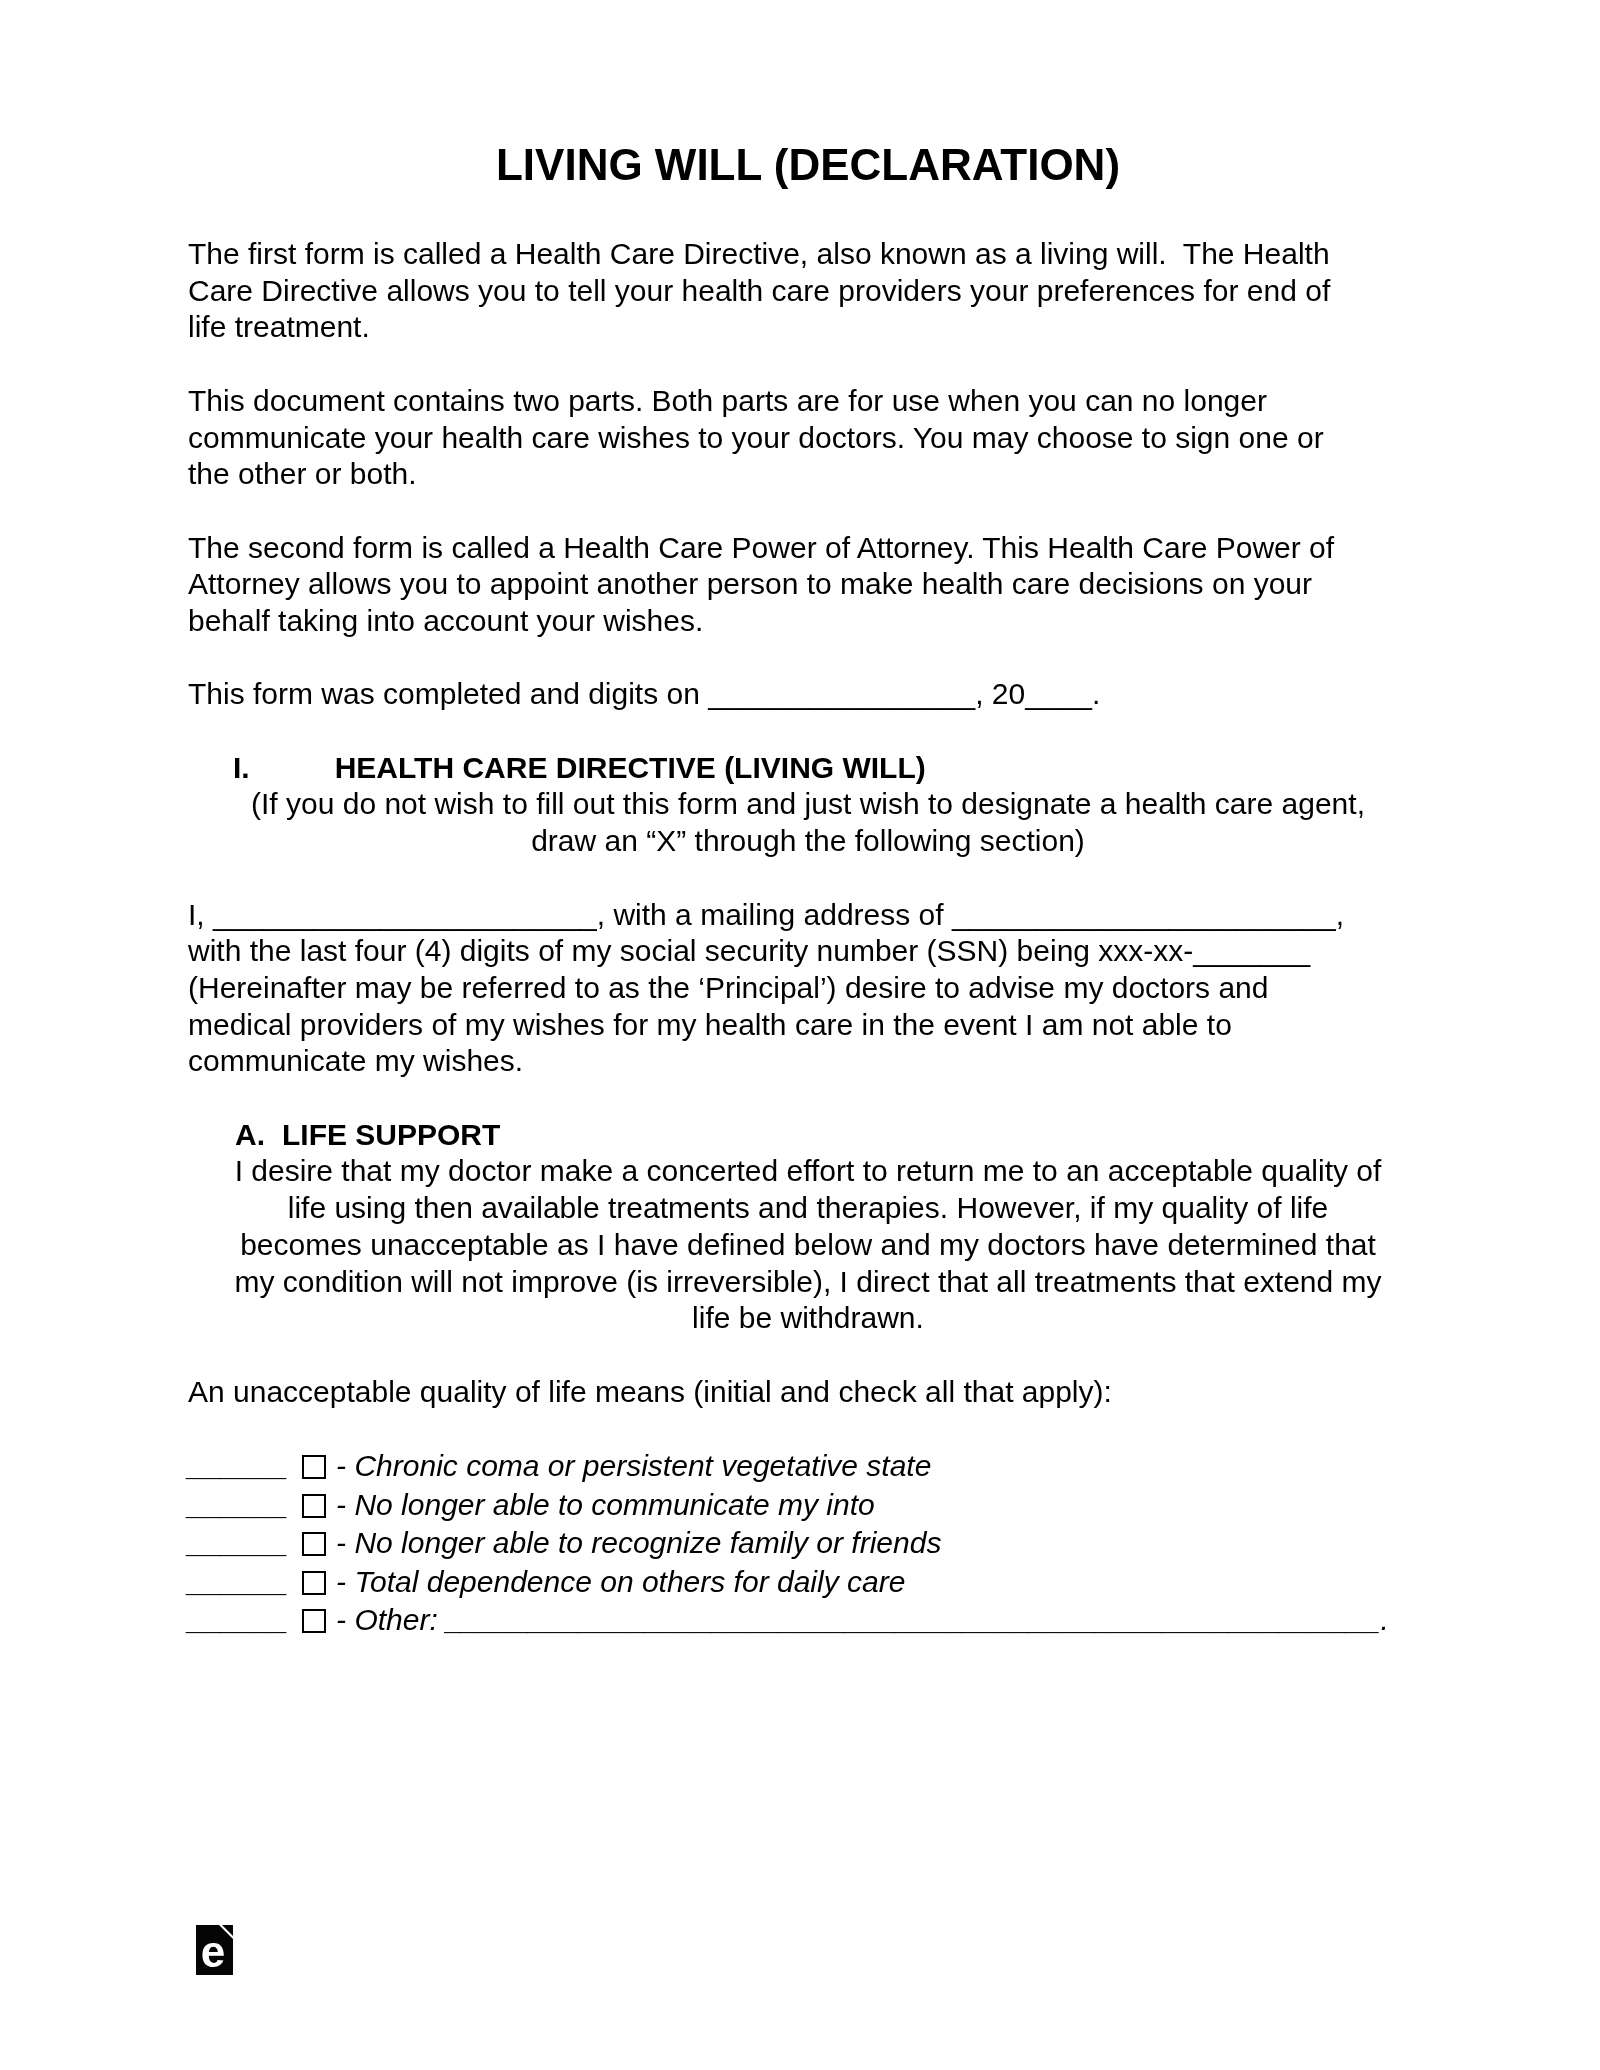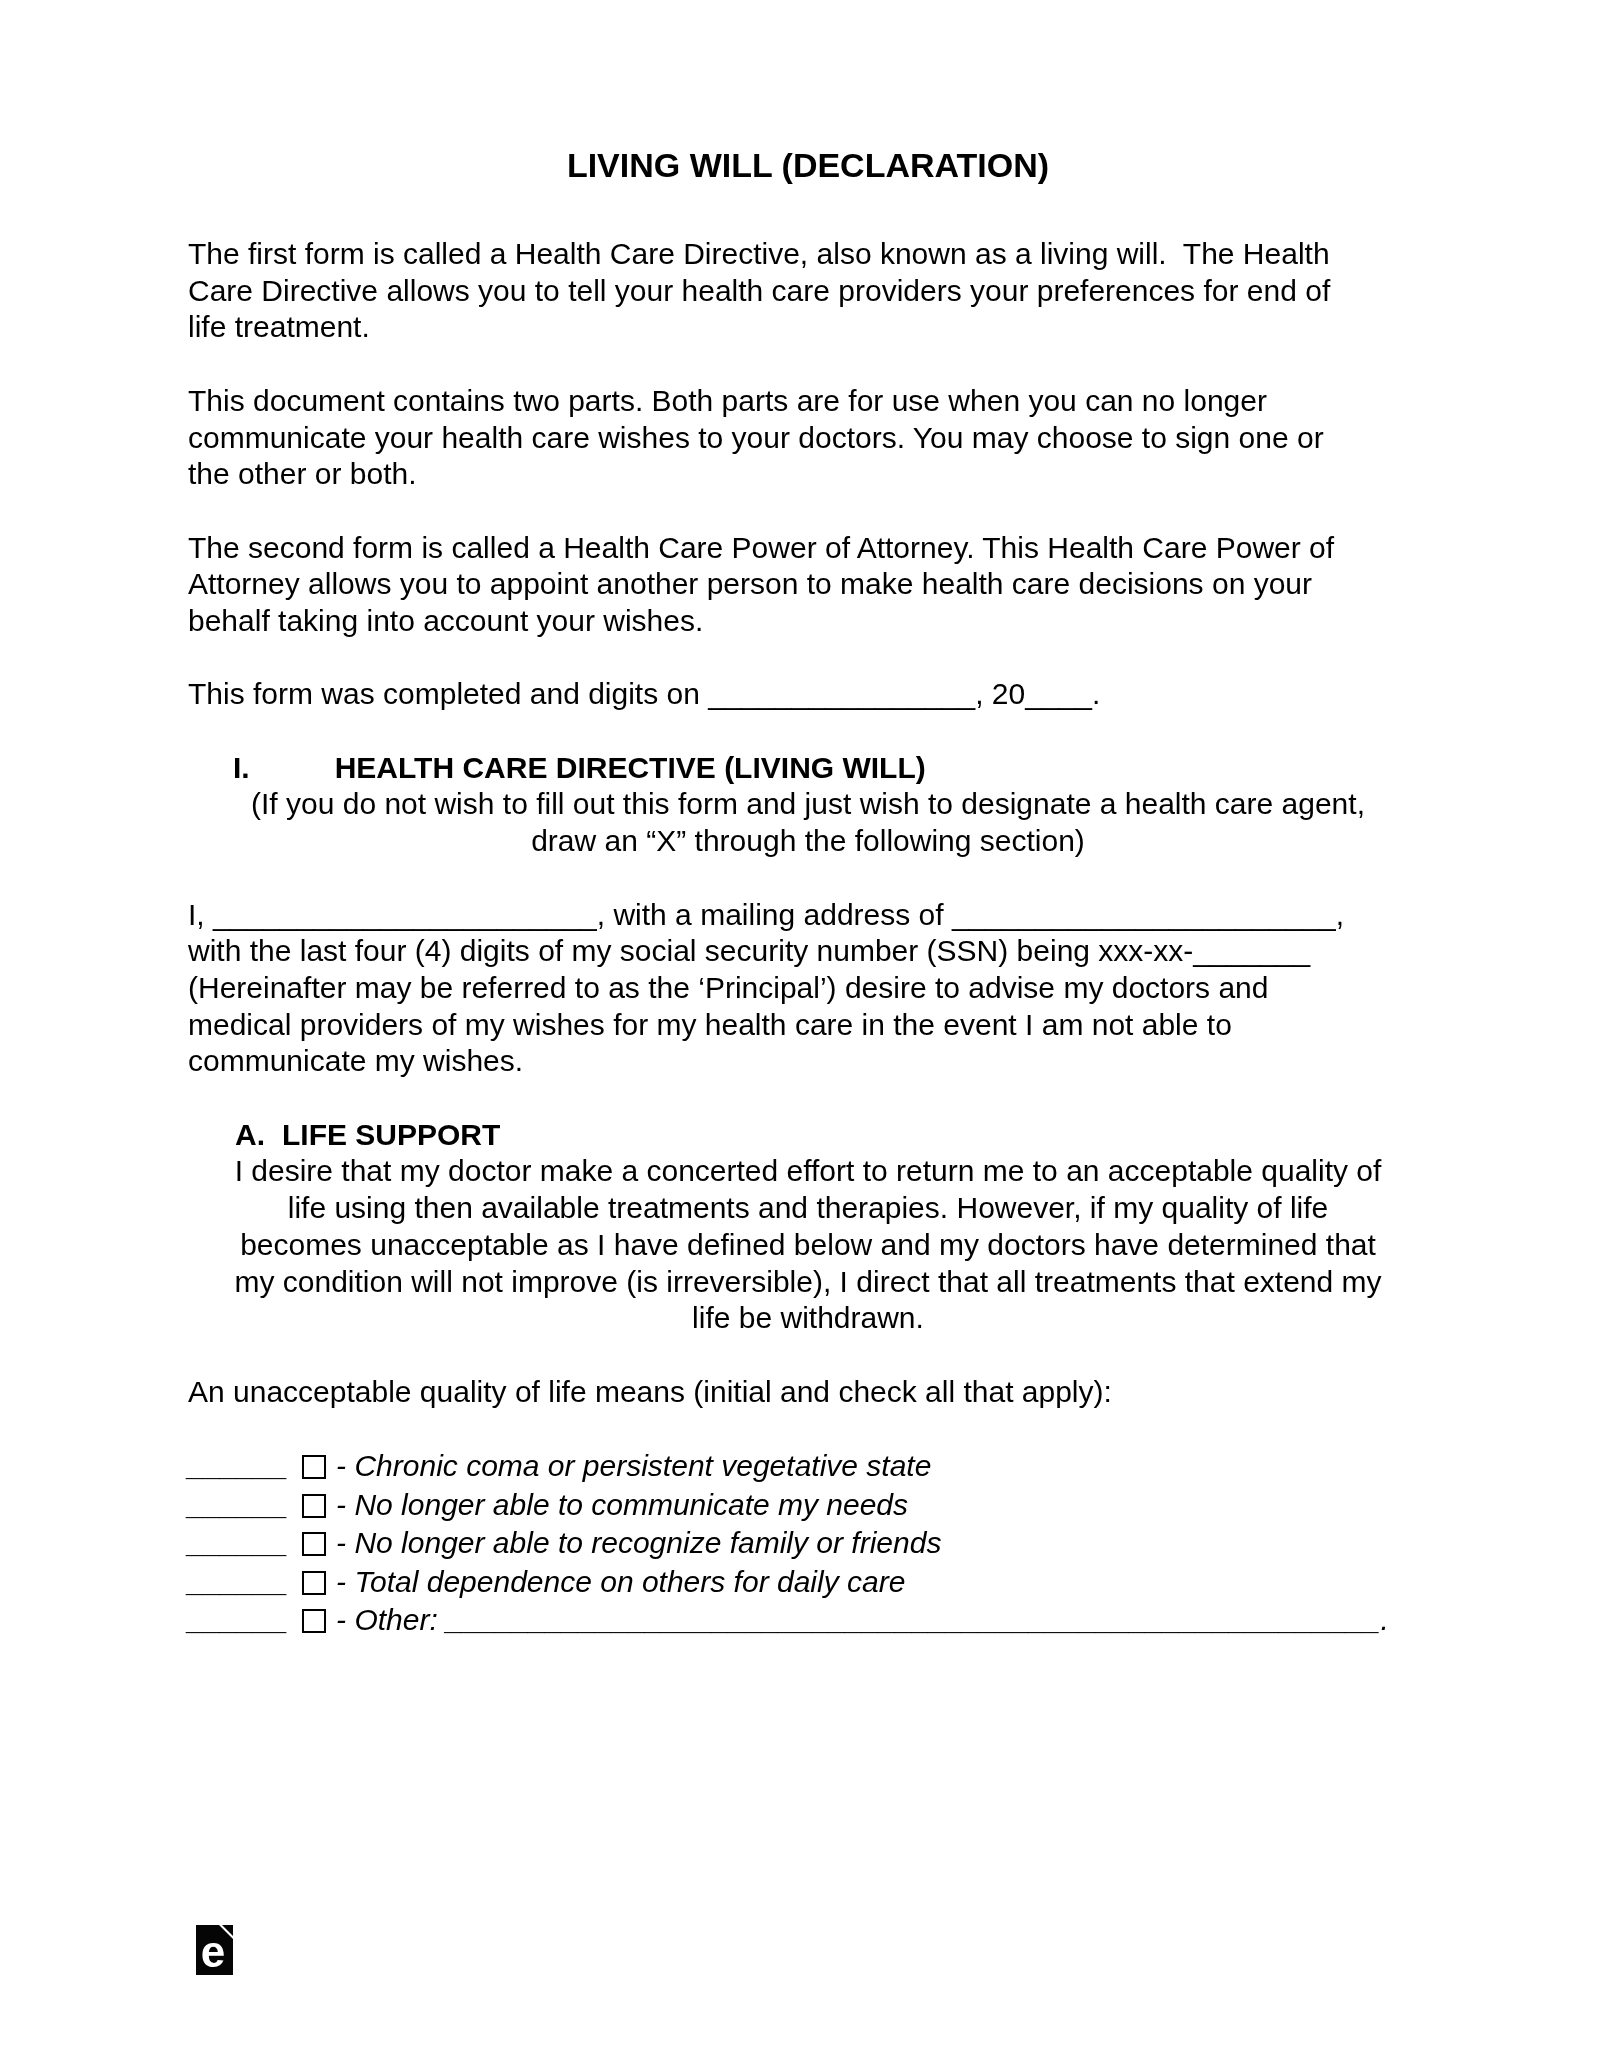--- a/index.html
+++ b/index.html
@@ -14,21 +14,21 @@
     background: #ffffff;
     color: #000000;
     font-family: "Liberation Sans", "DejaVu Sans", sans-serif;
     font-size: 30px;
     line-height: 36.7px;
     box-sizing: border-box;
     padding: 134px 172px 0 188px;
     overflow: hidden;
   }
   .doc-title {
-    font-size: 34px;
+    font-size: 44px;
     line-height: 62px;
     font-weight: bold;
     text-align: center;
     margin: 0 0 40px 0;
     white-space: pre-wrap;
   }
   p.body-par {
     margin: 0 0 36.7px 0;
     white-space: pre-wrap;
   }
@@ -101,21 +101,21 @@
   <p class="after-heading">I desire that my doctor make a concerted effort to return me to an acceptable quality of
 life using then available treatments and therapies. However, if my quality of life
 becomes unacceptable as I have defined below and my doctors have determined that
 my condition will not improve (is irreversible), I direct that all treatments that extend my
 life be withdrawn.</p>
 
   <p class="body-par">An unacceptable quality of life means (initial and check all that apply):</p>
 
   <div class="checklist">
     <div class="check-row"><span class="blank">______</span><span class="checkbox"></span><span>- Chronic coma or persistent vegetative state</span></div>
-    <div class="check-row"><span class="blank">______</span><span class="checkbox"></span><span>- No longer able to communicate my needs</span></div>
+    <div class="check-row"><span class="blank">______</span><span class="checkbox"></span><span>- No longer able to communicate my into</span></div>
     <div class="check-row"><span class="blank">______</span><span class="checkbox"></span><span>- No longer able to recognize family or friends</span></div>
     <div class="check-row"><span class="blank">______</span><span class="checkbox"></span><span>- Total dependence on others for daily care</span></div>
     <div class="check-row"><span class="blank">______</span><span class="checkbox"></span><span>- Other: </span><span class="blank">________________________________________________________</span><span>.</span></div>
   </div>
 
   <div class="logo">
     <svg viewBox="0 0 37 50">
       <path d="M0 0 H23 L37 14 V50 H0 Z" fill="#050505"></path>
       <path d="M26 0 H37 V11 Z" fill="#050505"></path>
       <text x="17" y="42" text-anchor="middle" font-size="44" font-weight="bold" fill="#ffffff" font-family="&quot;Liberation Sans&quot;, sans-serif">e</text>

